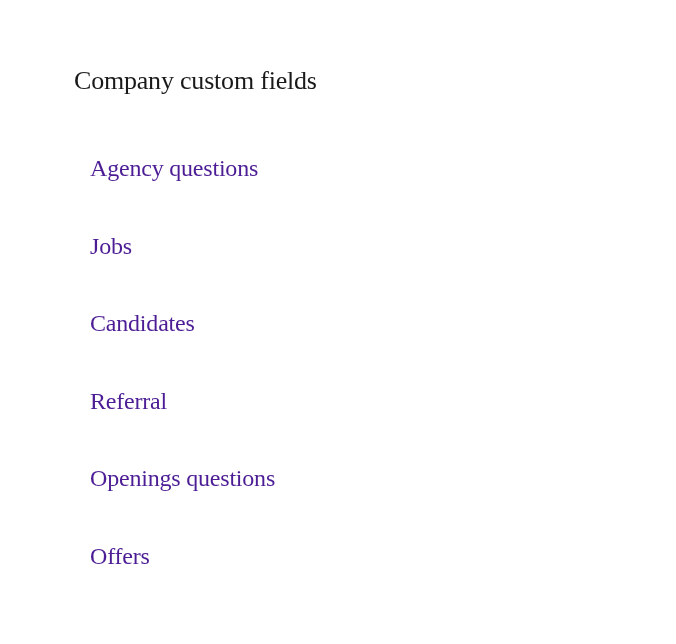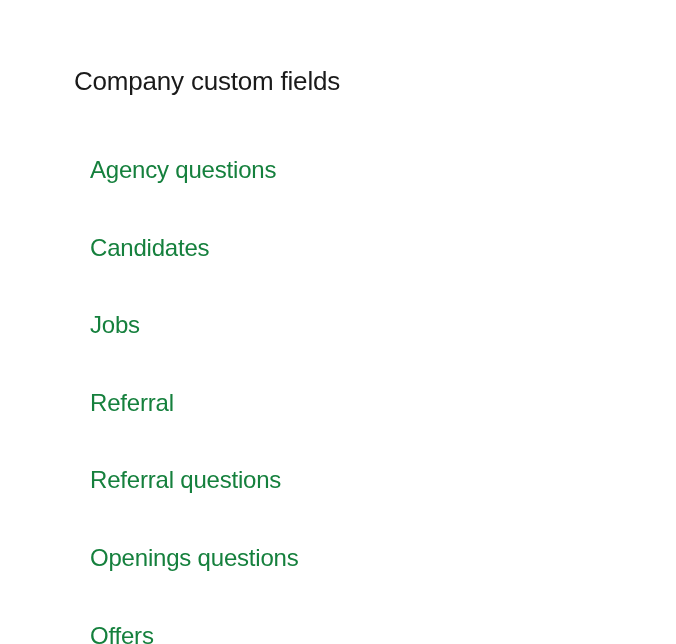--- a/index.html
+++ b/index.html
@@ -1,18 +1,19 @@
 <!DOCTYPE html>
 <html><head>
   <meta charset="utf-8">
   <style>
     * {
       margin: 8px;
       padding: 0;
       box-sizing: border-box;
+      font-family: Liberation Serif, serif;
     }
     body {
       font-family: -apple-system, BlinkMacSystemFont, "Segoe UI", Helvetica, Arial, sans-serif;
       background: #ffffff;
       width: 676px;
       height: 644px;
       padding: 42px 50px;
     }
     .section-title {
       font-size: 26px;
@@ -24,21 +25,21 @@
     .nav-list {
       list-style: none;
     }
     .nav-item {
       margin-bottom: 0;
     }
     .nav-link {
       display: inline-block;
       font-size: 24px;
       font-weight: 400;
-      color: #15803d;
+      color: #4c1d95;
       text-decoration: none;
       padding: 10px 0;
       line-height: 1.4;
       letter-spacing: -0.2px;
     }
     .highlight-wrapper {
       position: relative;
       display: inline-block;
     }
     .highlight-box {
@@ -55,30 +56,27 @@
 </head>
 <body>
 
 <h2 class="section-title">Company custom fields</h2>
 
 <ul class="nav-list">
   <li class="nav-item">
     <a href="#" class="nav-link">Agency questions</a>
   </li>
   <li class="nav-item">
+    <a href="#" class="nav-link">Jobs</a>
+  </li>
+  <li class="nav-item">
     <a href="#" class="nav-link">Candidates</a>
   </li>
   <li class="nav-item">
-    <a href="#" class="nav-link">Jobs</a>
-  </li>
-  <li class="nav-item">
     <a href="#" class="nav-link">Referral</a>
-  </li>
-  <li class="nav-item">
-    <a href="#" class="nav-link">Referral questions</a>
   </li>
   <li class="nav-item">
     <a href="#" class="nav-link">Openings questions</a>
   </li>
   <li class="nav-item">
     <a href="#" class="nav-link">Offers</a>
   </li>
 </ul>
 
 </body></html>

